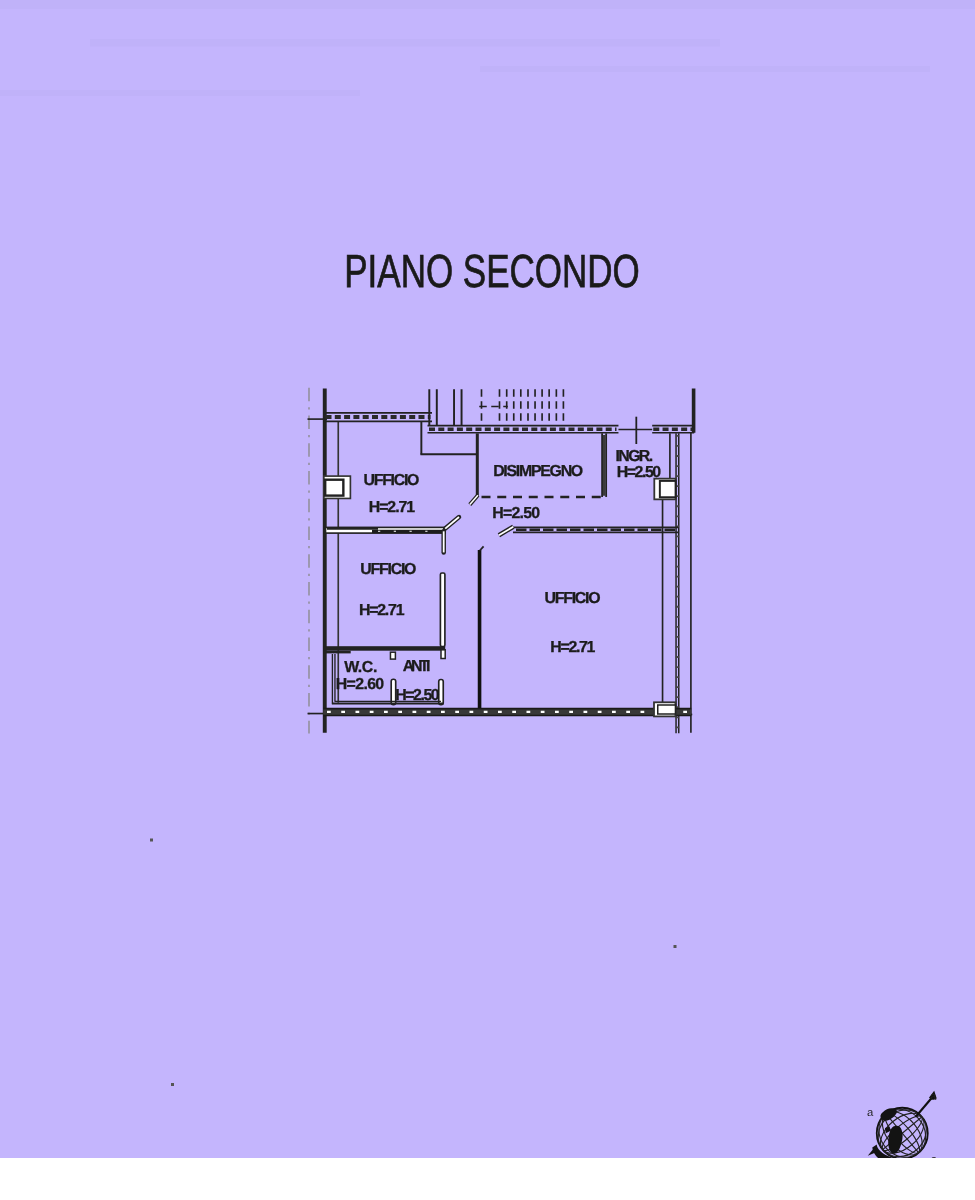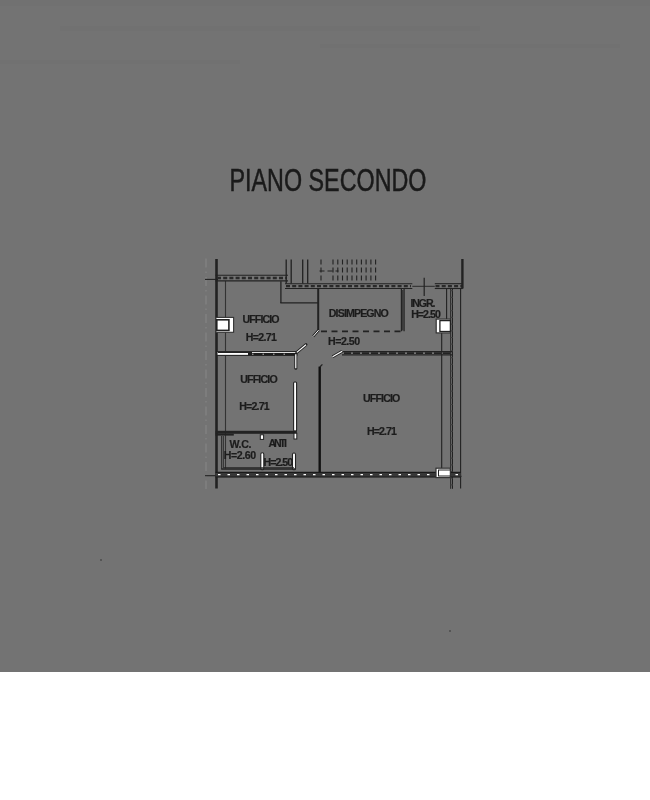--- a/index.html
+++ b/index.html
@@ -1,16 +1,16 @@
 <!DOCTYPE html>
 <html><head>
 <meta charset="utf-8">
 <style>
   html,body{margin:0;padding:0;background:#fff;}
-  #page{position:relative;width:650px;height:672px;background:#737373;overflow:hidden;
+  #page{position:relative;width:650px;height:772px;background:#c4b5fd;overflow:hidden;
         font-family:"Liberation Sans", sans-serif;}
   svg{position:absolute;left:0;top:0;}
 </style>
 </head>
 <body>
 <div id="page">
 <svg width="650" height="800" viewBox="0 0 650 800">
 
   <text x="328" y="191.2" font-size="31" fill="#1a1a1a" stroke="#1a1a1a" stroke-width="0.5" text-anchor="middle" textLength="197" lengthAdjust="spacingAndGlyphs">PIANO SECONDO</text>
 

